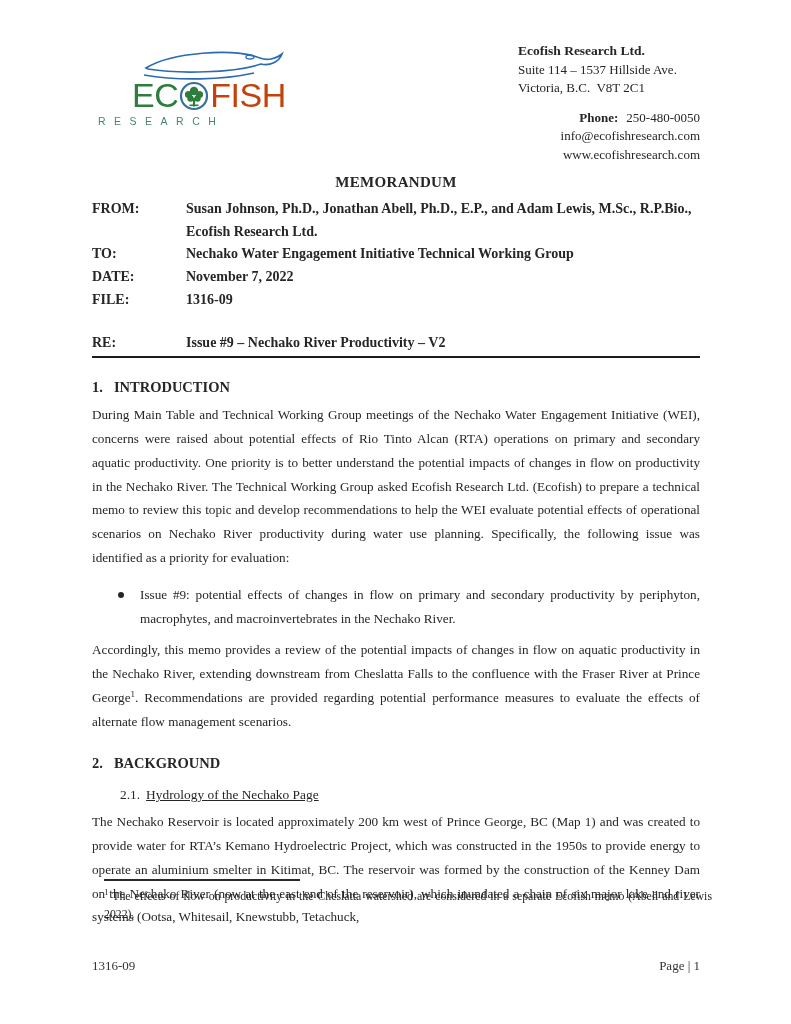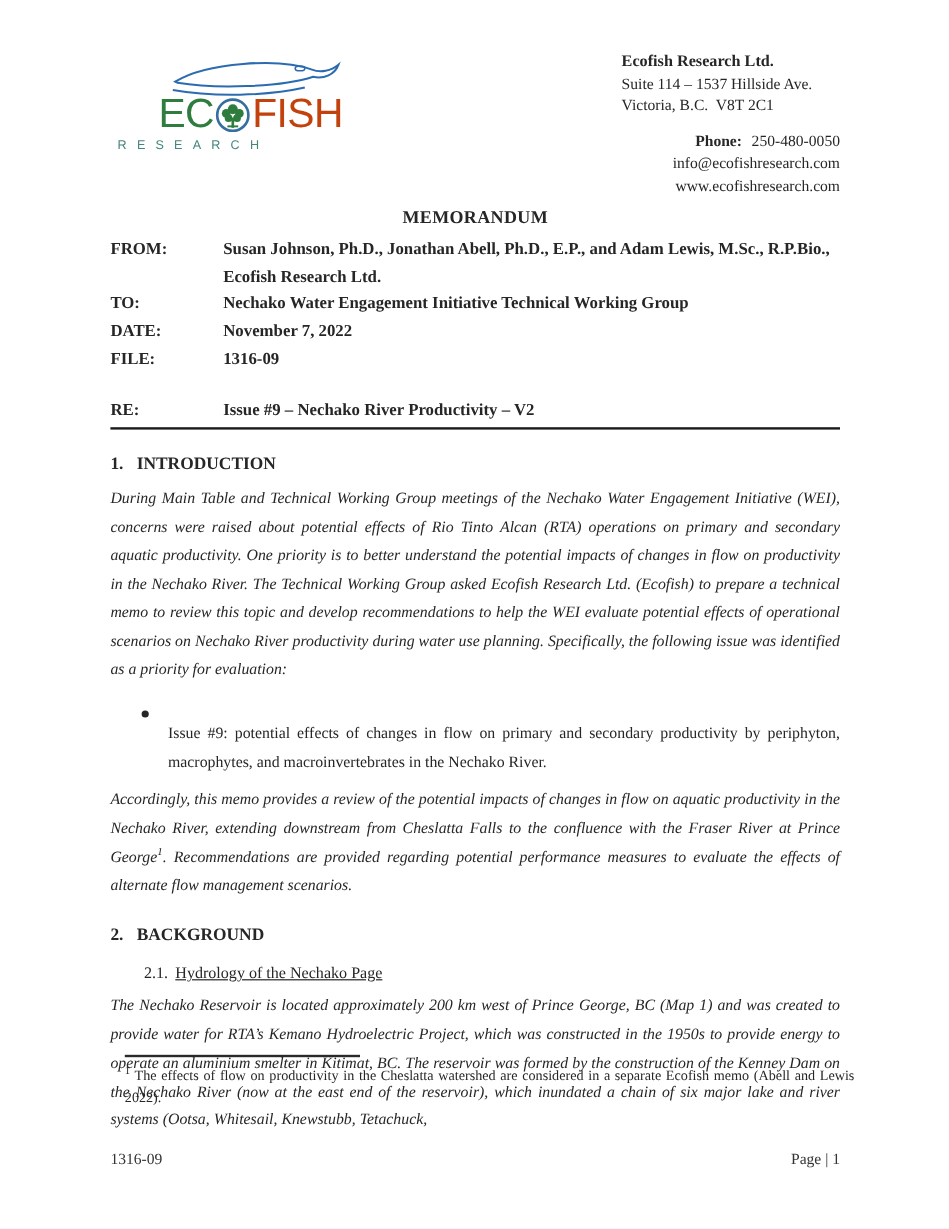--- a/index.html
+++ b/index.html
@@ -59,28 +59,27 @@
   
   .sec-head { font-weight:bold; font-size:14.5px; margin-top:21px; }
   .sec-num { display:inline-block; margin-right:11px; }
   .subsec-head { font-size:13.4px; margin:15px 0 0 28px; }
   .subsec-num { display:inline-block; margin-right:6px; }
   .subsec-title { text-decoration:underline; }
 
   .para {
     text-align:justify; font-size:13.2px; line-height:23.9px;
     margin-top:7px;
-    font-style:italic;
   }
   .bullet { display:flex; margin:7px 0 0 26px; }
   .bullet-dot {
     flex:0 0 auto; width:6px; height:6px; border-radius:50%;
     background:#262626; margin:9px 16px 0 0;
   }
-  .bullet-text { text-align:justify; font-size:13.2px; line-height:23.9px;margin-top:16px; }
+  .bullet-text { text-align:justify; font-size:13.2px; line-height:23.9px; }
   sup.fnref { font-size:9px; line-height:0; }
 
   
   .footnote { position:absolute; left:104px; top:879px; width:608px; }
   .fn-rule { width:196px; border:none; border-top:2px solid #2a2a2a; margin:0 0 7px 0; }
   .fn-text { font-size:11.8px; line-height:1.5; text-align:justify; }
   .footer {
     position:absolute; left:92px; top:958px; width:608px;
     display:flex; justify-content:space-between;
     font-size:13px; color:#333;

